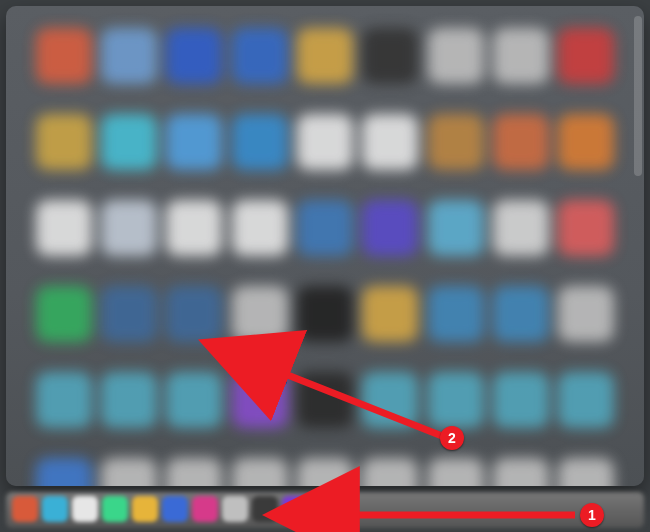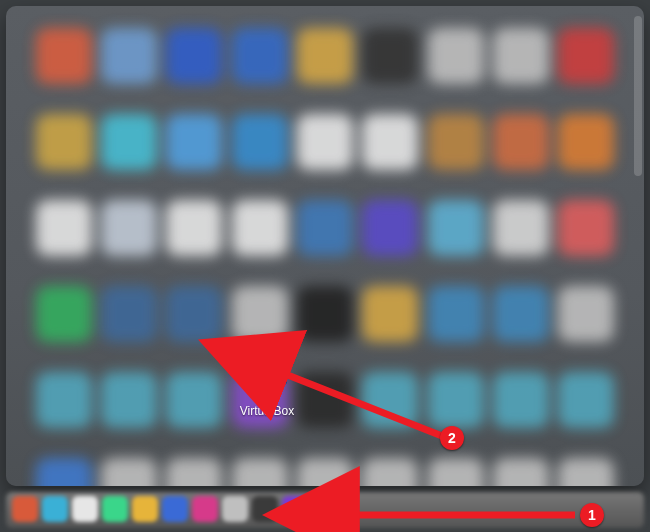--- a/index.html
+++ b/index.html
@@ -108,21 +108,20 @@
       <span>
         <svg width="52" height="52" viewBox="0 0 64 64">
 
           <polygon points="32,6 56,18 32,30 8,18" fill="#cfe8ff" stroke="#2a5aa0" stroke-width="1"></polygon>
           <polygon points="8,18 32,30 32,58 8,46" fill="#4a7ecc" stroke="#1d3e72" stroke-width="1"></polygon>
           <polygon points="56,18 32,30 32,58 56,46" fill="#6ea0e0" stroke="#1d3e72" stroke-width="1"></polygon>
           <rect x="24" y="12" width="16" height="7" rx="1" fill="#1d3e72"></rect>
           <text x="32" y="17.5" text-anchor="middle" font-size="5" fill="#cfe8ff" font-family="Arial">vbox</text>
         </svg>
       </span>
-      <div class="focus-label">VirtualBox</div>
     </div>
   </div>
 
   <div class="dock">
     <div class="dock-inner" id="dockInner">
         <div class="dapp" style="background: rgb(216, 90, 58);"></div>
         <div class="dapp" style="background: rgb(58, 176, 214);"></div>
         <div class="dapp" style="background: rgb(230, 230, 230);"></div>
         <div class="dapp" style="background: rgb(58, 214, 138);"></div>
         <div class="dapp" style="background: rgb(230, 180, 58);"></div>

